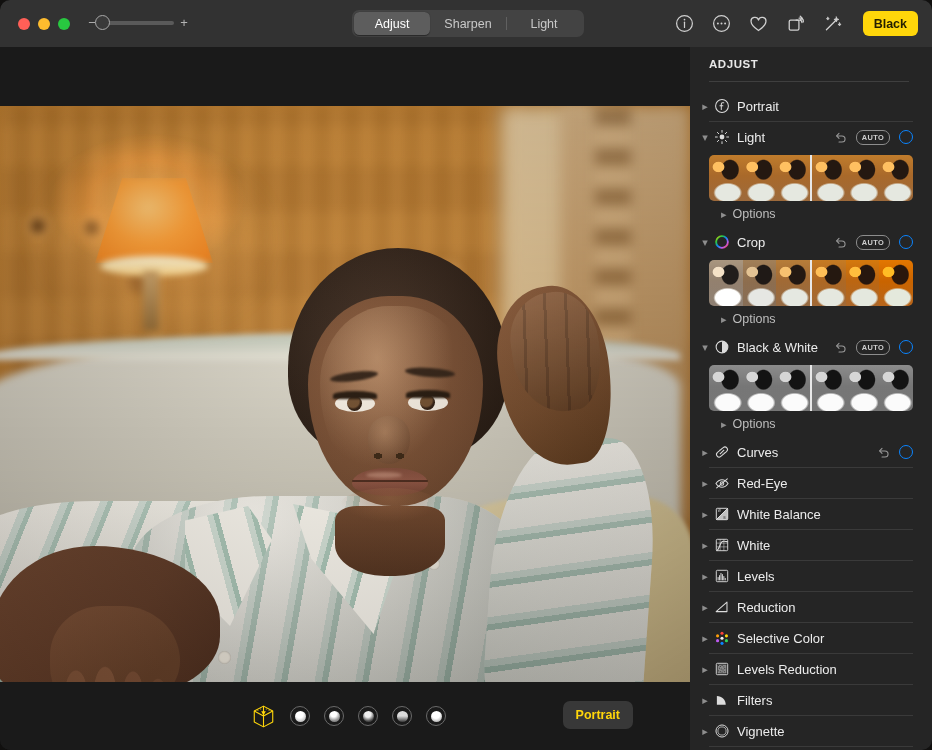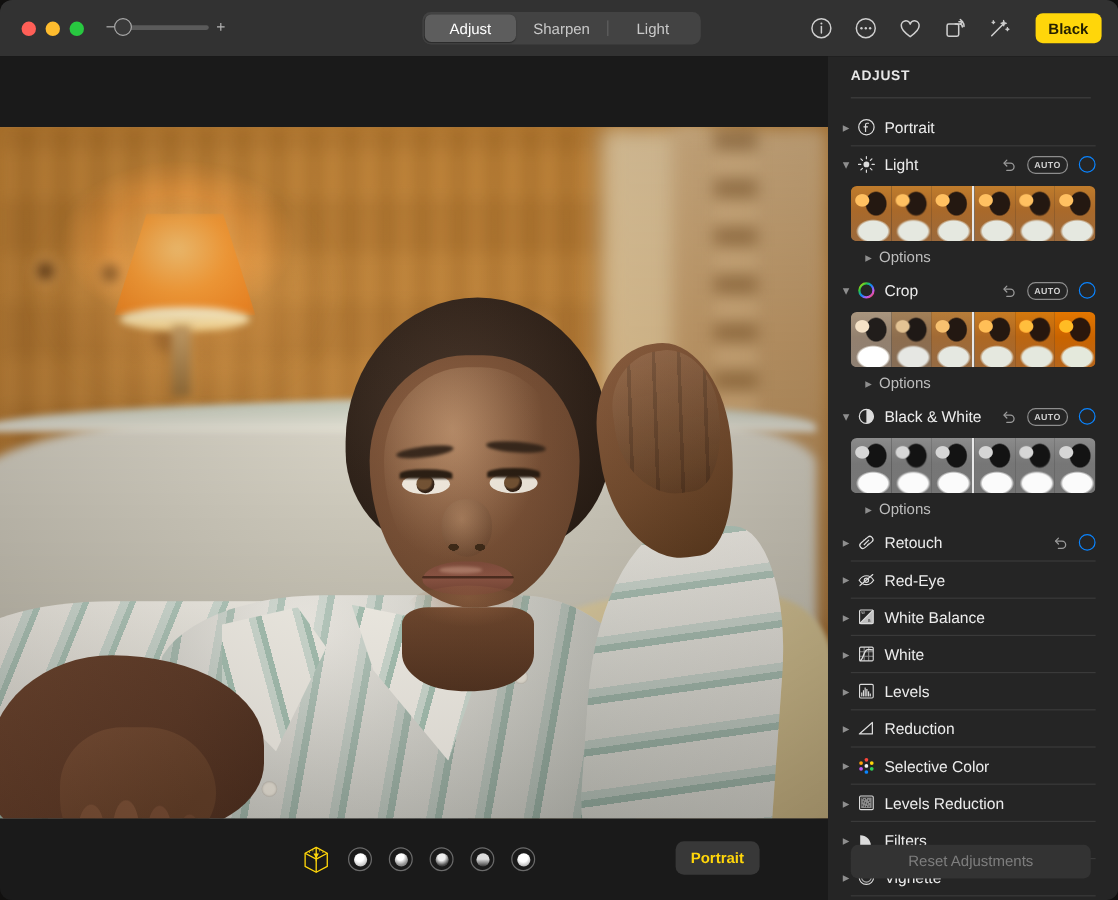--- a/index.html
+++ b/index.html
@@ -559,21 +559,21 @@
         <span class="ico">
           <svg width="16" height="16" viewBox="0 0 18 18" fill="none" stroke="currentColor" stroke-width="1.15">
             <rect x="1.9" y="6.1" width="14.2" height="5.8" rx="2.9" transform="rotate(-40 9 9)"></rect>
             <path d="M6.6 11.4 11.4 6.6"></path>
             <circle cx="6.6" cy="6.8" r=".5" fill="currentColor" stroke="none"></circle>
             <circle cx="8.1" cy="5.5" r=".5" fill="currentColor" stroke="none"></circle>
             <circle cx="10" cy="11.3" r=".5" fill="currentColor" stroke="none"></circle>
             <circle cx="11.4" cy="9.9" r=".5" fill="currentColor" stroke="none"></circle>
           </svg>
         </span>
-        <span class="lbl">Retouch</span>
+        <span class="lbl">Curves</span>
         <span class="ctrls">
           <span class="revert">
             <svg width="13" height="13" viewBox="0 0 14 14" fill="none" stroke="currentColor" stroke-width="1.15" stroke-linecap="round" stroke-linejoin="round">
               <path d="M3.2 5.3H8.6a3.3 3.3 0 0 1 0 6.6H5.4"></path>
                 <path d="M5.4 2.6 2.8 5.3l2.6 2.6"></path>
             </svg>
           </span>
           <span class="bluecirc"></span>
         </span>
       </div>
@@ -711,16 +711,15 @@
             <circle cx="9" cy="9" r="6.8"></circle>
               <circle cx="9" cy="9" r="4.6" opacity=".75"></circle>
           </svg>
         </span>
         <span class="lbl">Vignette</span>
       </div>
       <div class="sep"></div>
 
     </div>
 
-    <div class="resetbtn">Reset Adjustments</div>
   </div>
 
 </div>
 
 </body></html>

